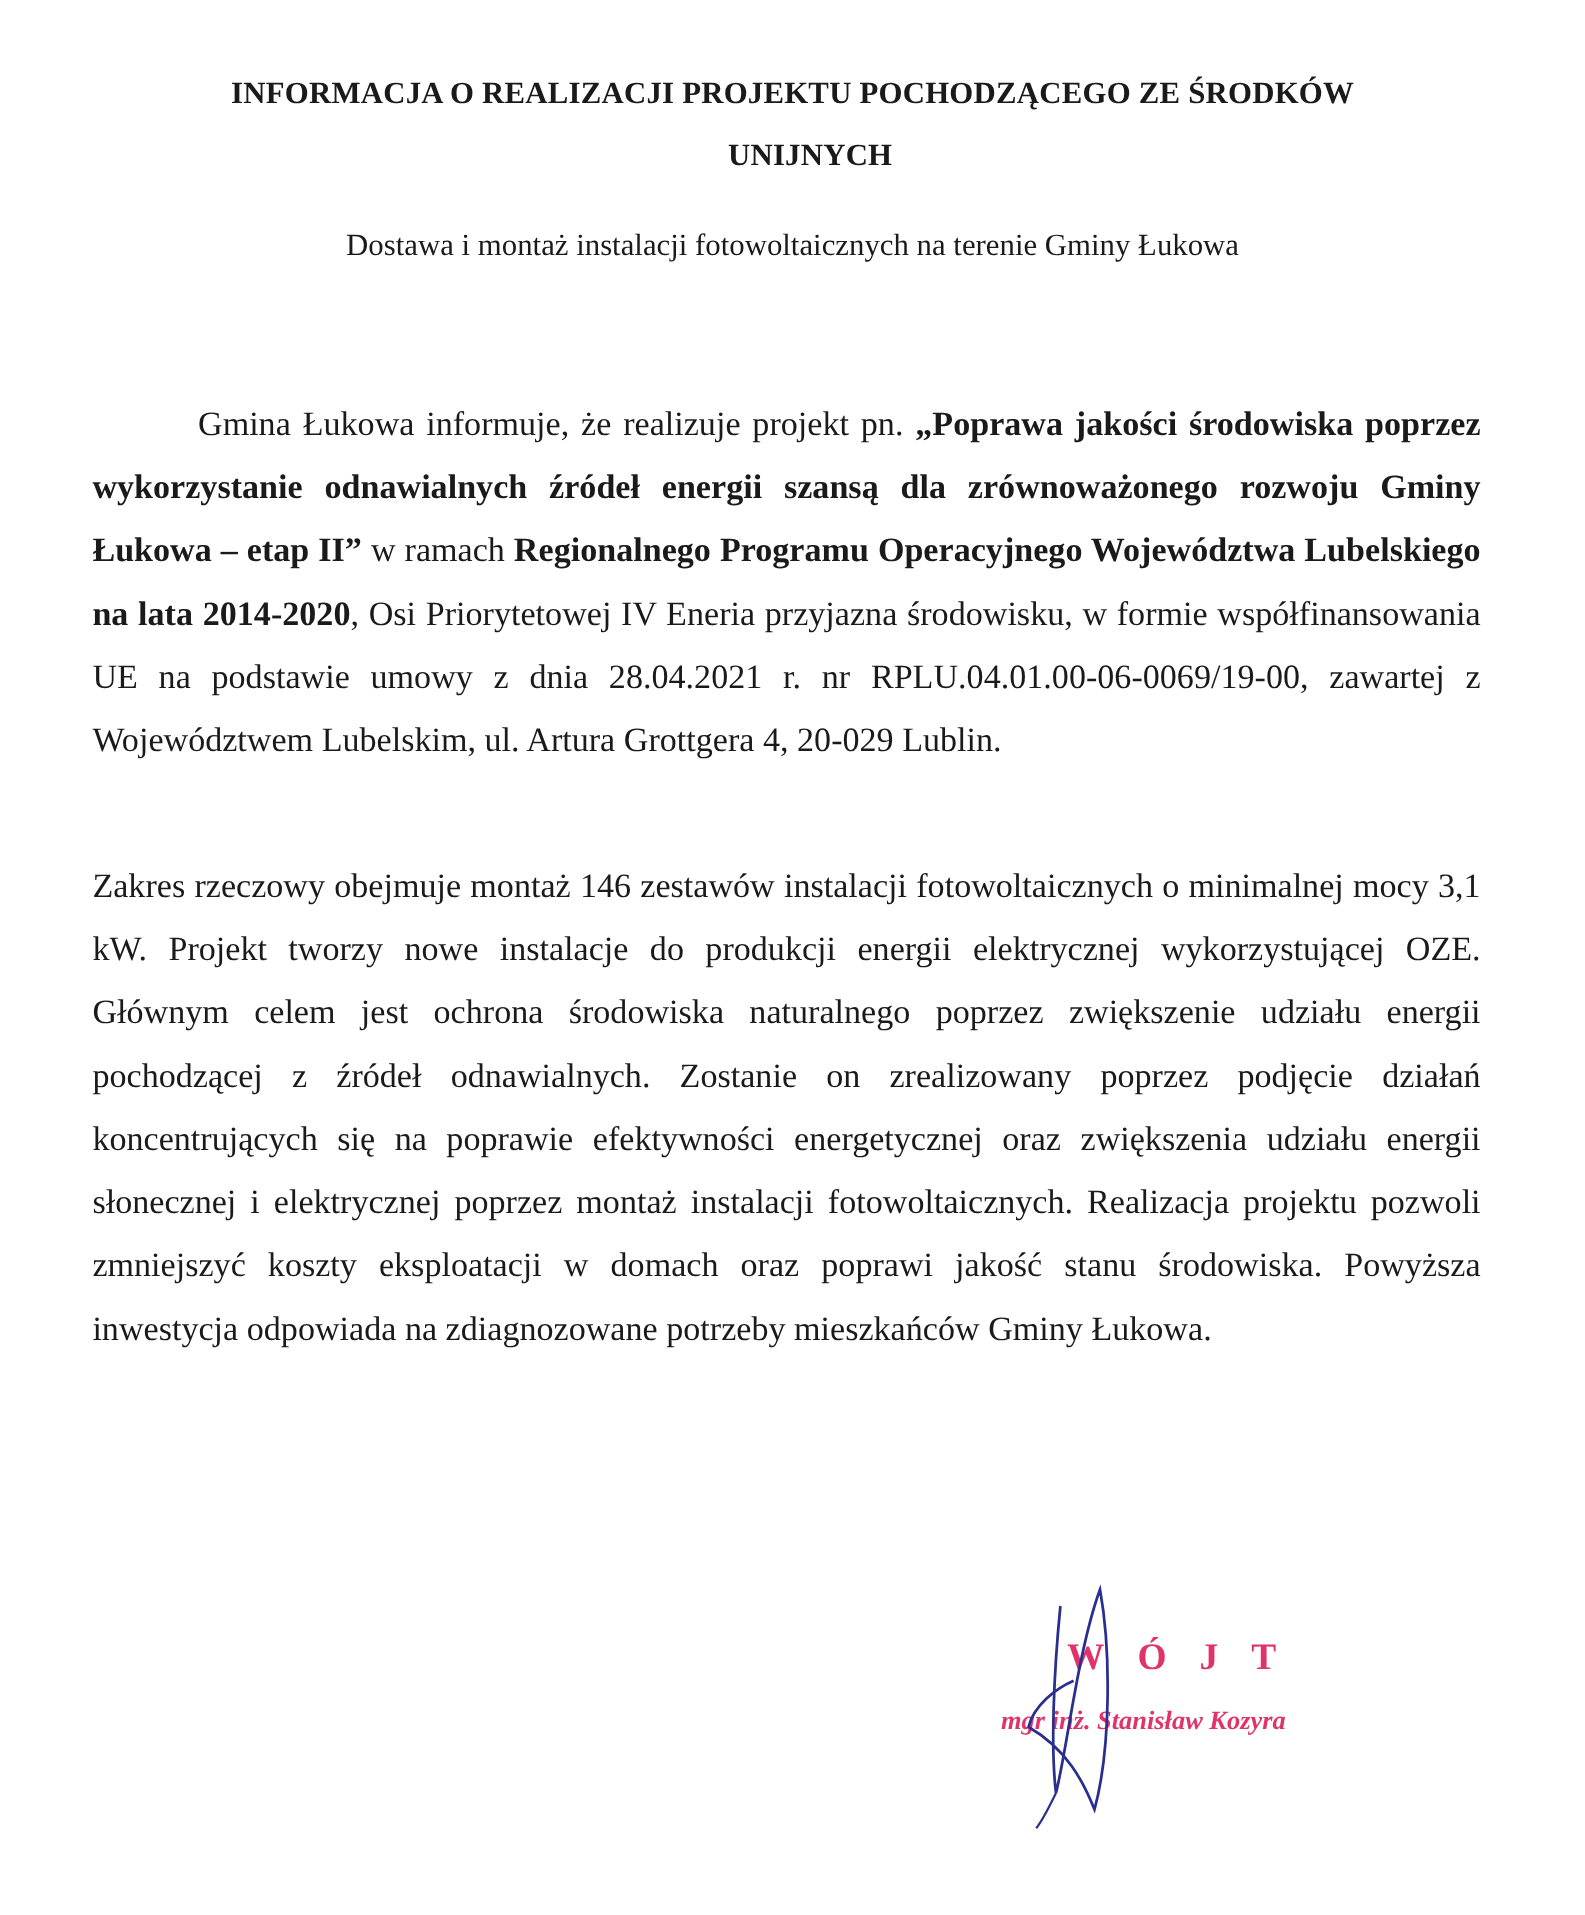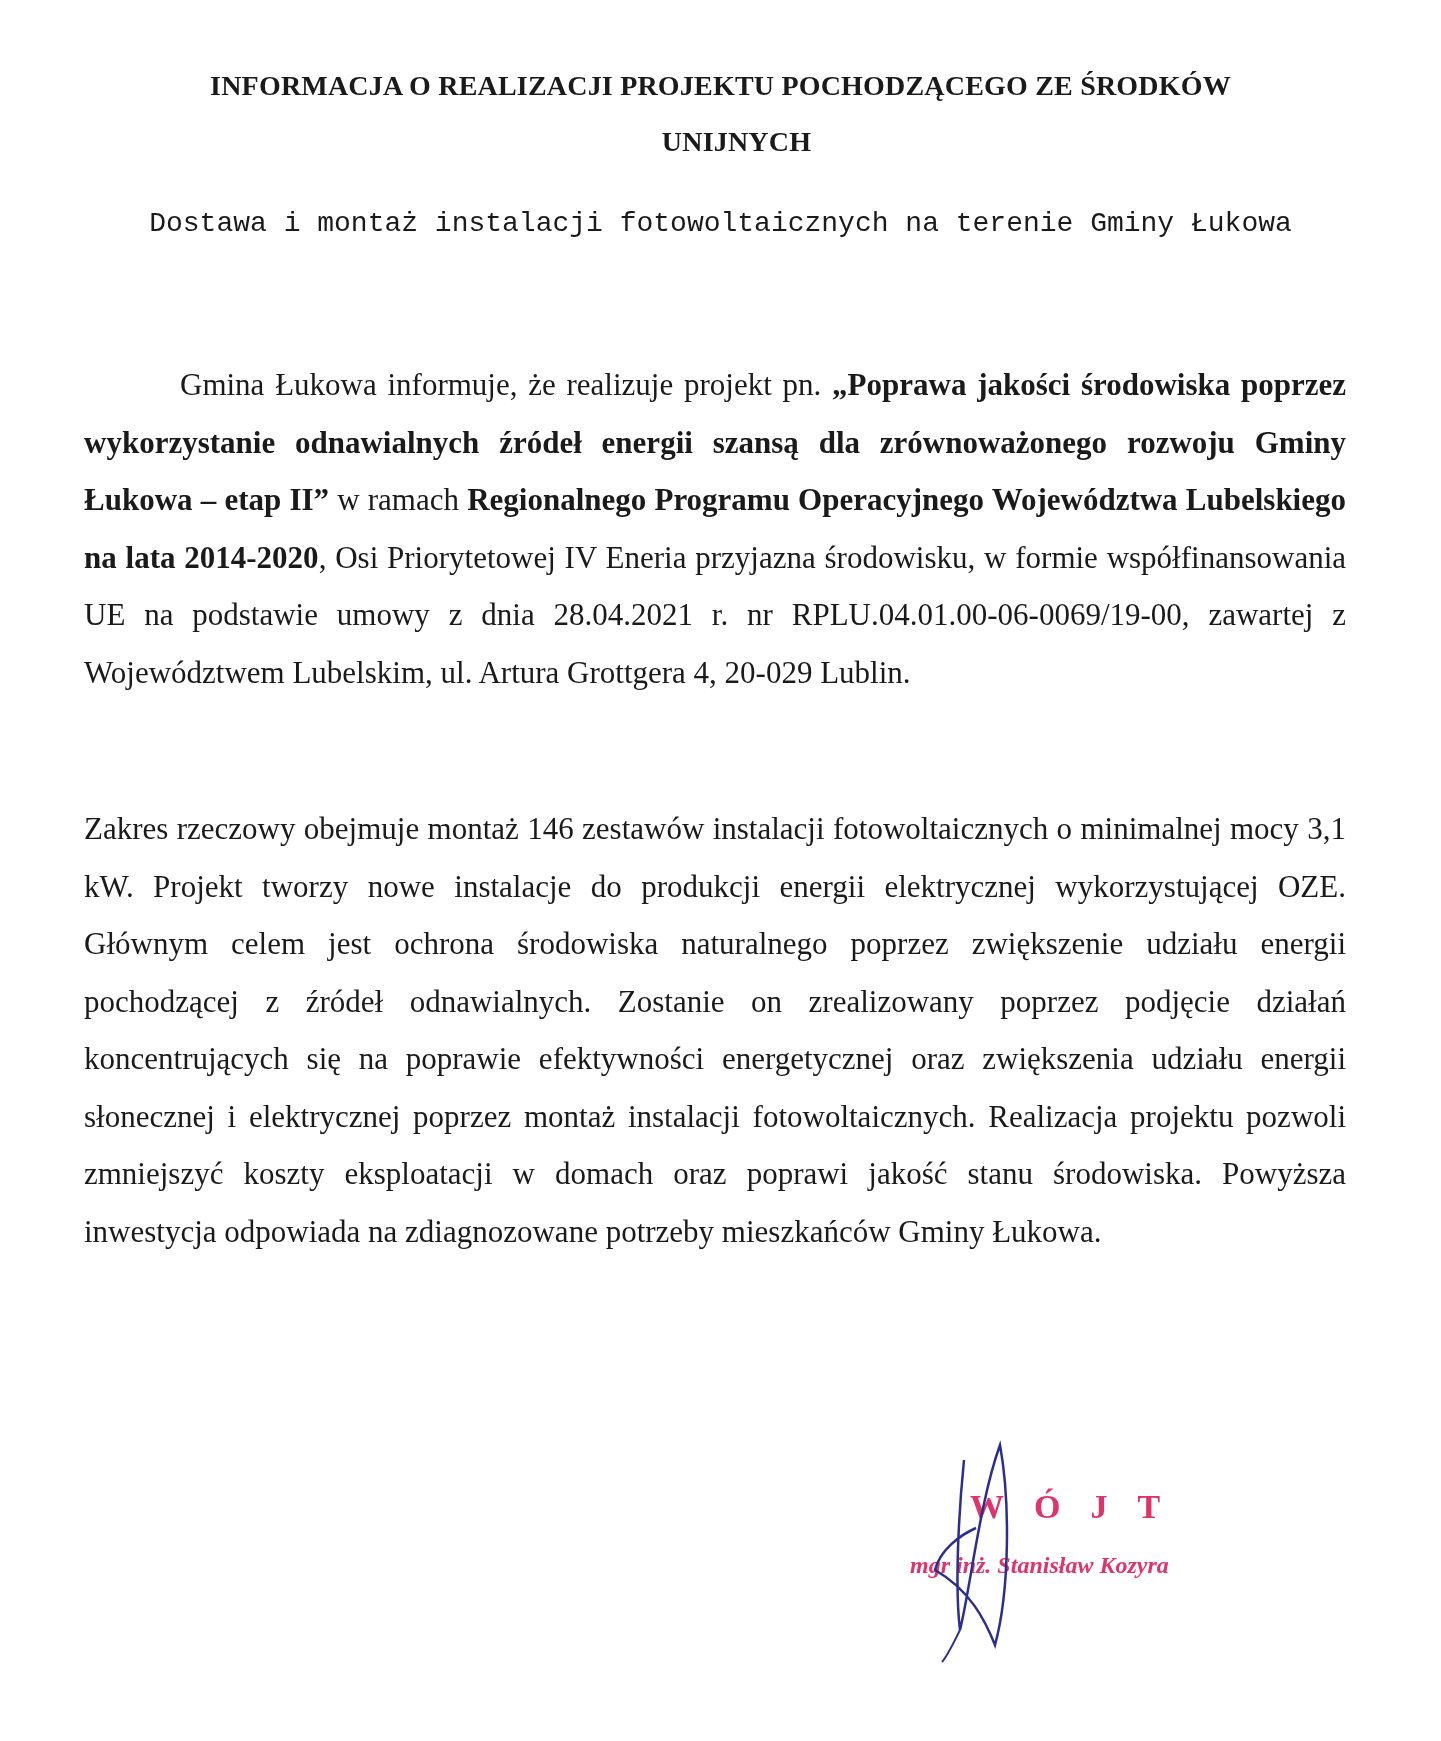--- a/index.html
+++ b/index.html
@@ -2,25 +2,25 @@
 <html><head>
 <meta charset="utf-8">
 <style>
   html, body { margin:0; padding:0; background:#ffffff; }
   body { width:1441px; height:1741px; position:relative; overflow:hidden;
          font-family:"Liberation Serif", "DejaVu Serif", serif; color:#1a1a1a; }
   .title { position:absolute; left:0; width:1441px; text-align:center;
            font-weight:bold; font-size:28px; letter-spacing:0.2px; }
   .t1 { top:70px; }
   .t2 { top:126px;margin-left:16px; }
-  .subtitle { position:absolute; left:0; width:1441px; top:208px; text-align:center; font-size:28px;font-family:Liberation Mono, monospace; }
+  .subtitle { position:absolute; left:0; width:1441px; top:208px; text-align:center; font-size:28px; }
   .para { position:absolute; left:84px; width:1262px; font-size:31px; line-height:57.5px;
           text-align:justify; }
   .p1 { top:356px; text-indent:96px; }
-  .p2 { top:800px; }
+  .p2 { top:776px; }
   .para b { font-weight:bold; }
   .stamp { position:absolute; left:900px; top:1440px; width:380px; height:240px; }
   .wojt { position:absolute; left:70px; top:48px; font-weight:bold; color:#e0336a;
           font-size:34px; letter-spacing:30px; font-family:"Liberation Serif", serif; }
   .name { position:absolute; left:10px; top:112px; color:#e0336a; font-style:italic;
           font-weight:bold; font-size:24px; font-family:Liberation Serif, serif; }
   .sig { position:absolute; left:0; top:0; }
 </style>
 </head>
 <body>

